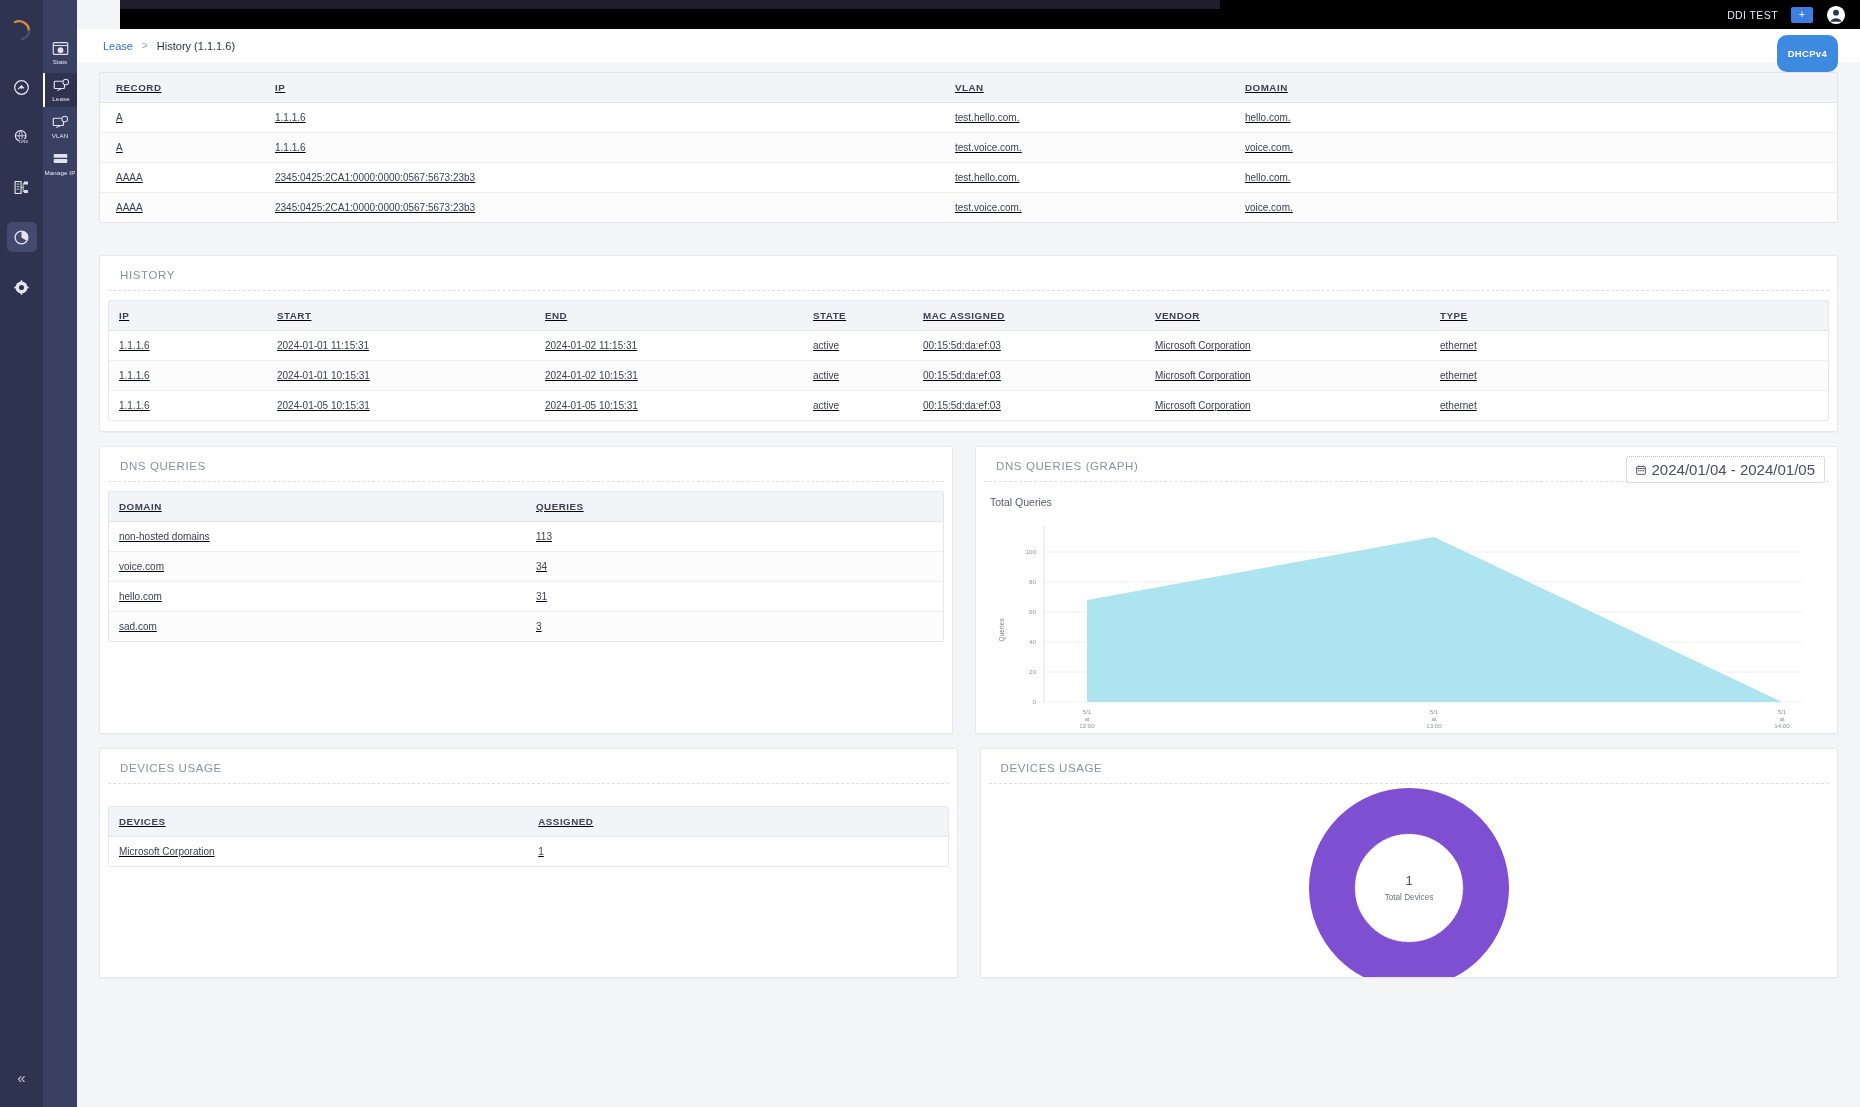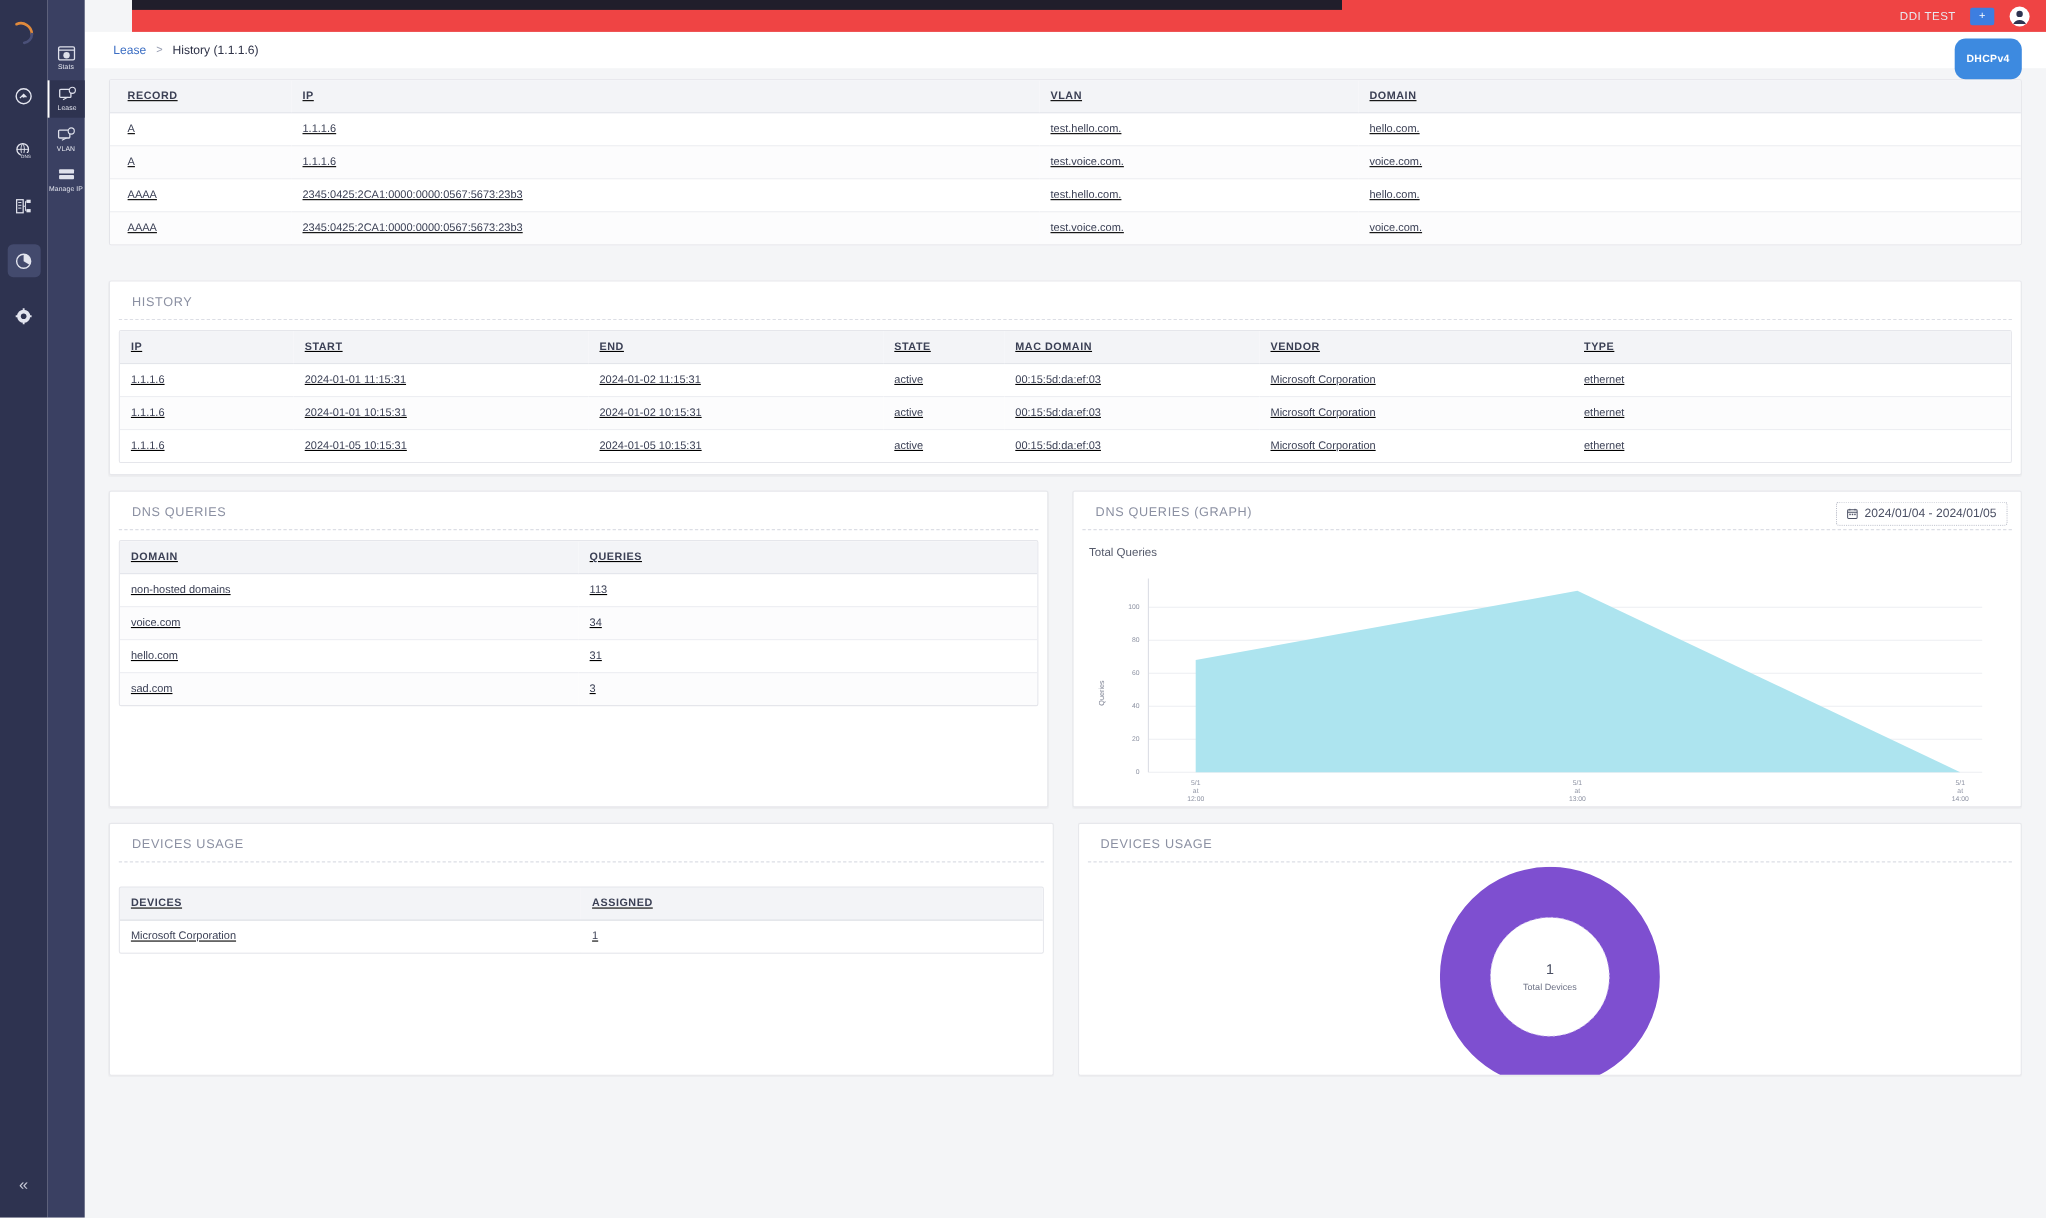--- a/index.html
+++ b/index.html
@@ -41,21 +41,21 @@
     width: 34px; padding: 5px 0 5px; display: flex; flex-direction: column;
     align-items: center; cursor: pointer; margin-bottom: 3px;
   }
   .subnav-item.active { background: #2e3350; border-left: 2px solid #ffffff; }
   .subnav-ico { width: 17px; height: 15px; margin-bottom: 2px; }
   .subnav-label { font-size: 6.2px; color: #e4e6ef; letter-spacing: .1px; white-space: nowrap; }
 
   
   .topbar {
     position: absolute; top: 0; left: 43px; right: 0; height: 29px;
-    background: #ef4444; display: flex; align-items: center;
+    background: #000000; display: flex; align-items: center;
     justify-content: flex-end; padding-right: 14px; gap: 13px; z-index: 6;
   }
   .topbar-inner-dark {
     position: absolute; top: 0; left: 0; width: 1100px; height: 9px;
     background: #201e2b;
   }
   .tenant { color: #e9eaf1; font-size: 10.5px; letter-spacing: .4px; }
   .plus-btn {
     width: 22px; height: 16px; background: #3d7ee0; border-radius: 2px;
     color: #fff; font-size: 10px; display:flex; align-items:center; justify-content:center;
@@ -121,21 +121,21 @@
   .col { flex: 1 1 0; }
 
   .panel-dns-left  { height: 288px; }
   .panel-dns-right { height: 288px; position: relative; }
   .panel-dev-left  { height: 230px; }
   .panel-dev-right { height: 230px; position: relative; overflow: hidden; }
 
   .daterange {
     position: absolute; top: 9px; right: 12px;
     border: 1px dotted #b9bcc8; border-radius: 3px;
-    padding: 4px 9px; font-size: 11px; color: #4a4f63;
+    padding: 4px 9px; font-size: 15px; color: #4a4f63;
     display: flex; align-items: center; gap: 6px; cursor: pointer; background: #fff;
   }
   .chart-head { font-size: 10.5px; color: #555a6b; padding: 14px 0 0 14px; }
   .chart-body { padding: 4px 10px 0 6px; }
   svg { display: block; }
   .tickText { font-size: 6.2px; fill: #8e93a3; font-family: "Liberation Sans", sans-serif; }
   .axisText { font-size: 6.6px; fill: #7a7f90; font-family: "Liberation Sans", sans-serif; }
 
   .donut-caption { font-size: 9.8px; color: #5b6072; padding: 14px 0 0 14px; }
   .donut-center-num { font-size: 13px; fill: #4a4f63; font-family: "Liberation Sans", sans-serif; }
@@ -320,21 +320,21 @@
       <div class="card" style="margin-top:32px;">
         <div class="card-title">HISTORY</div>
         <div class="table-wrap" style="margin-top:9px;">
           <table>
             <thead>
               <tr>
                 <th style="width:158px;">IP</th>
                 <th style="width:268px;">START</th>
                 <th style="width:268px;">END</th>
                 <th style="width:110px;">STATE</th>
-                <th style="width:232px;">MAC DOMAIN</th>
+                <th style="width:232px;">MAC ASSIGNED</th>
                 <th style="width:285px;">VENDOR</th>
                 <th>TYPE</th>
               </tr>
             </thead>
             <tbody>
               <tr>
                 <td>1.1.1.6</td>
                 <td>2024-01-01 11:15:31</td>
                 <td>2024-01-02 11:15:31</td>
                 <td>active</td>

